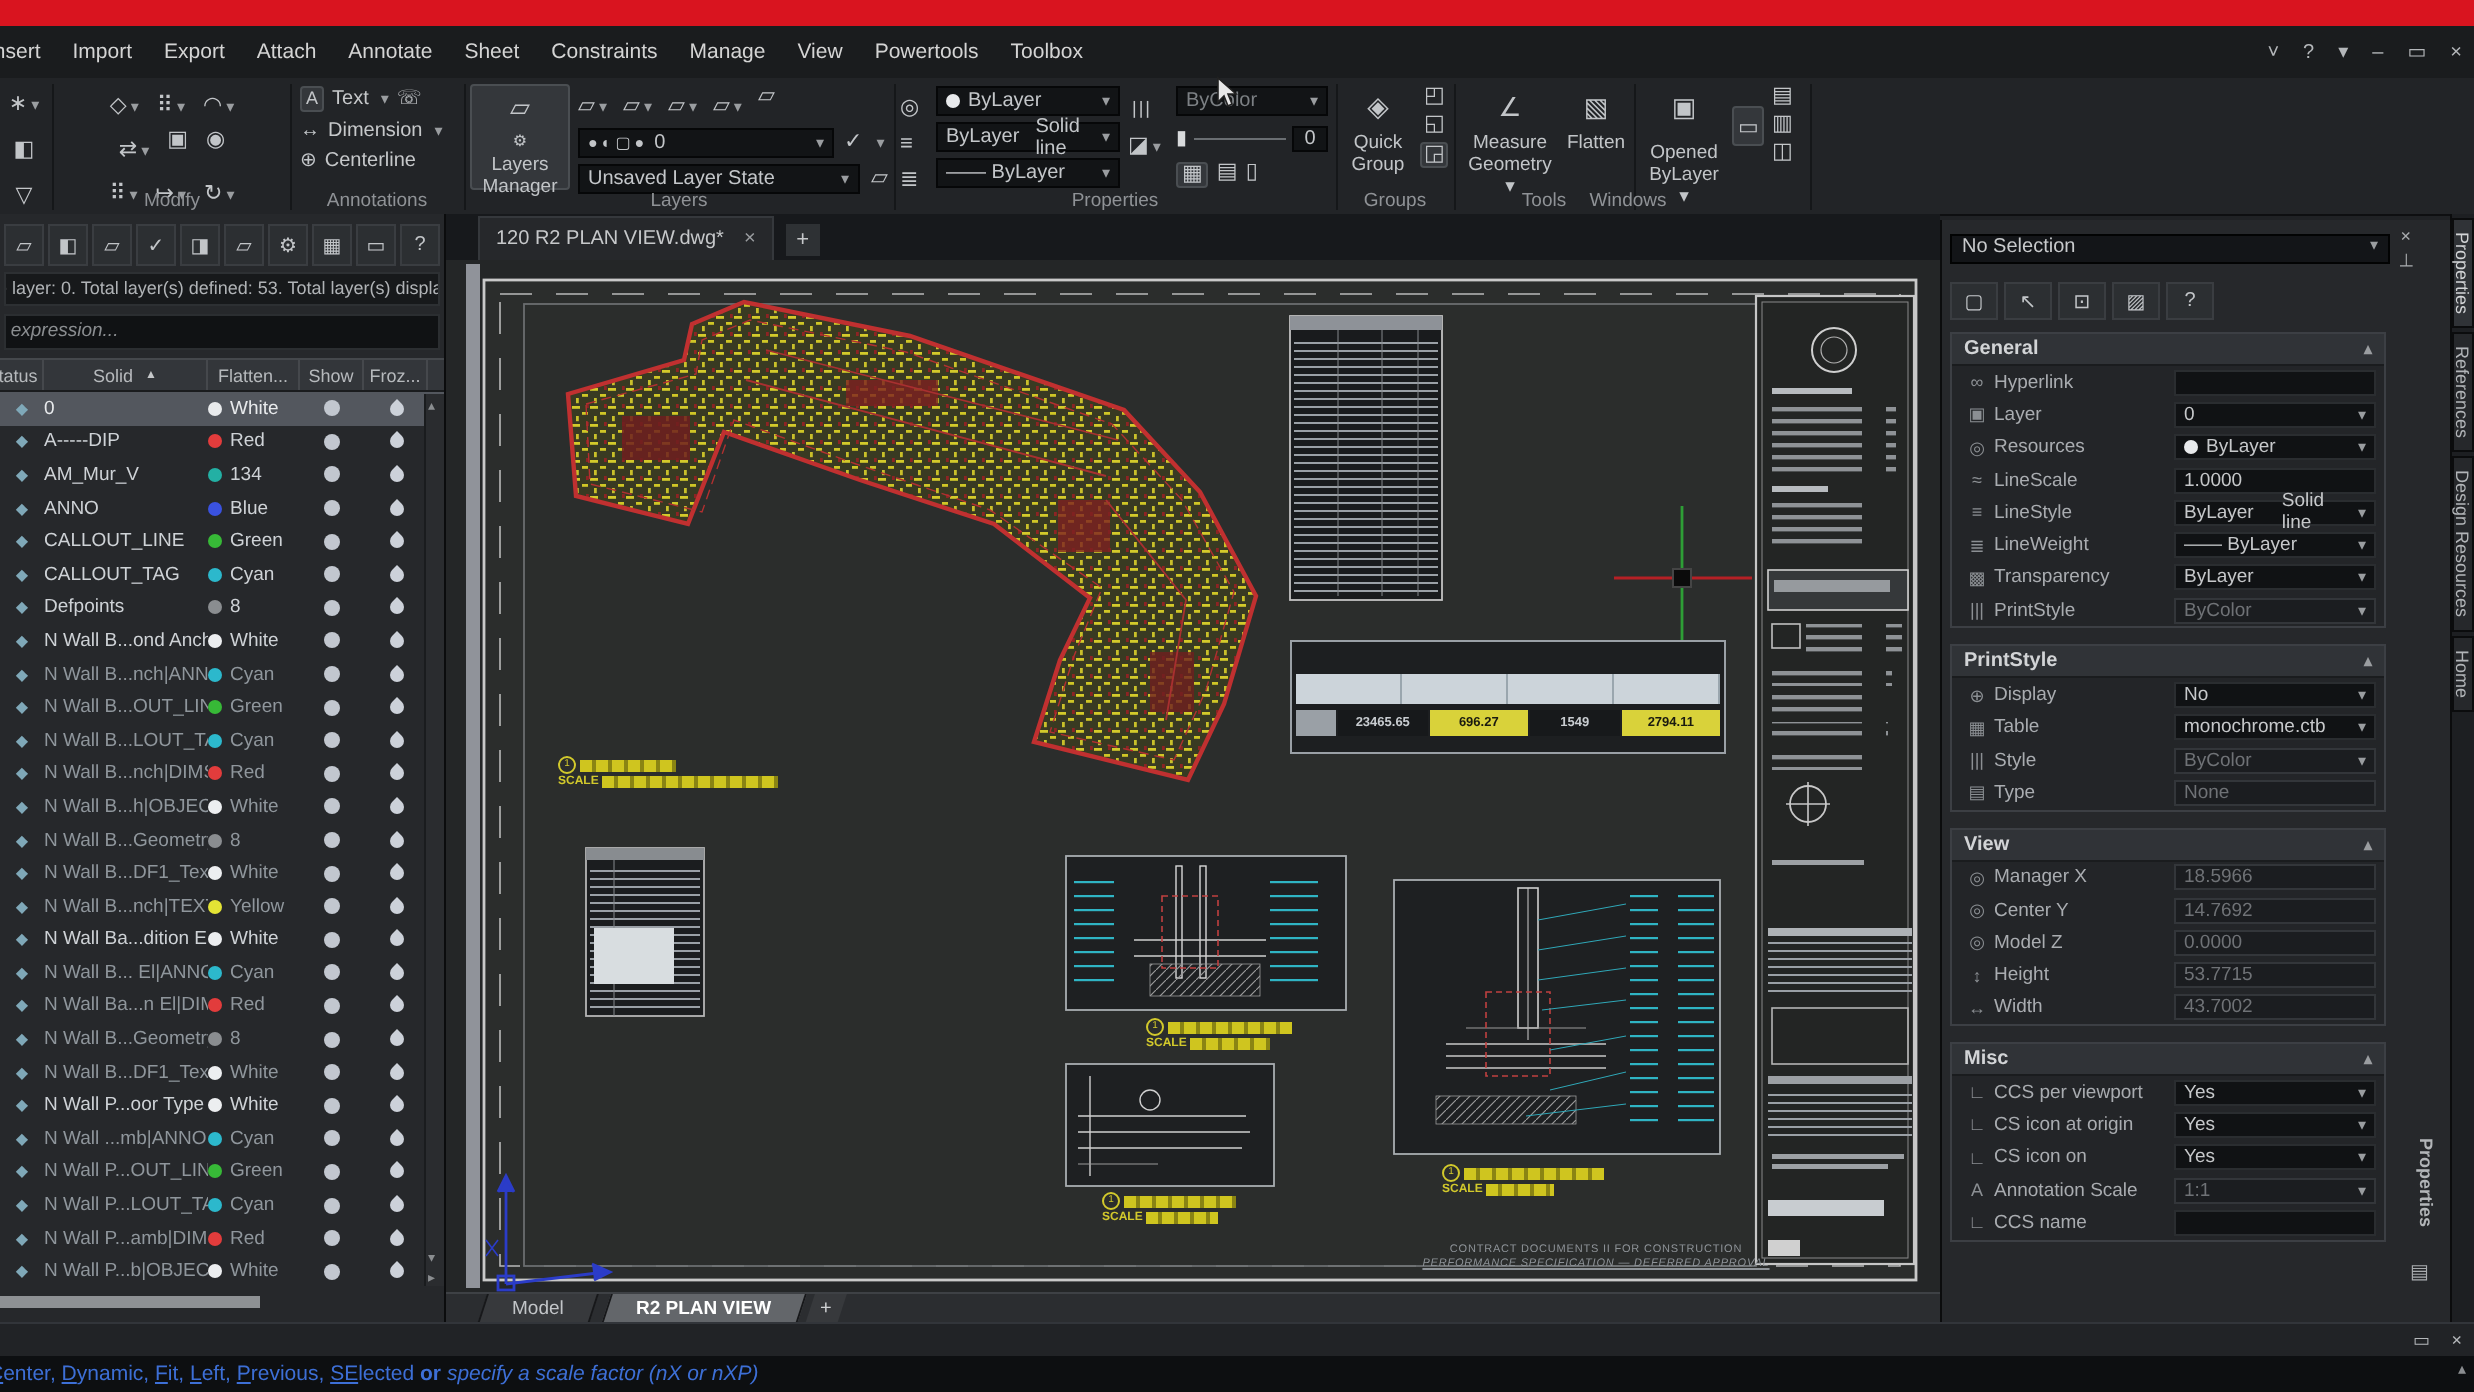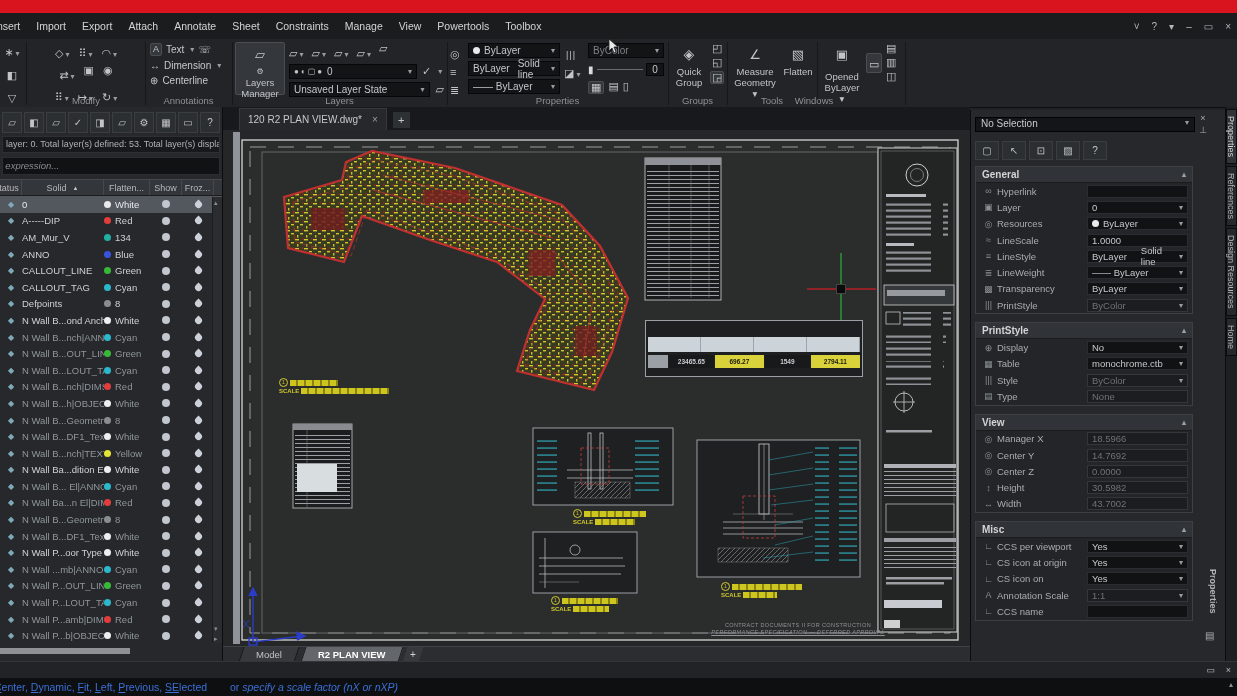--- a/index.html
+++ b/index.html
@@ -103,21 +103,21 @@
   .vtab{writing-mode:vertical-rl;font-size:9px;color:#b2b5b8;background:#26282b;border:1px solid #0b0c0d;
         padding:6px 0;margin:2px 0;text-align:center;width:11px;box-sizing:border-box;}
   .vtab.active{background:#303337;color:#d2d4d6;}
   .botvtab{left:1204px;top:556px;width:14px;height:70px;writing-mode:vertical-rl;font-size:9px;
            font-weight:bold;color:#b2b5b8;text-align:center;}
   
   .cmdrow1{left:0;top:661px;width:1237px;height:17px;background:#212326;border-top:1px solid #32353a;box-sizing:border-box;}
   .cmdrow2{left:0;top:678px;width:1237px;height:18px;background:#0d0f11;display:flex;align-items:center;}
   .cmdtext{font-size:10.5px;color:#3d6fd6;white-space:nowrap;margin-left:-6px;}
   .cmdtext i{font-style:italic;}
-  .cmdtext b{font-weight:normal;margin-left:20px;}
+  .cmdtext b{font-weight:bold;}
   
   .areabar{left:422px;top:190px;width:218px;height:57px;border:1px solid #9aa0a6;box-sizing:border-box;background:#1d1f21;}
   .areahead{position:absolute;left:2px;top:16px;right:2px;height:15px;background:#ccd4da;
             display:flex;}
   .areahead div{flex:1;border-right:1px solid #9aa6ae;}
   .areacells{position:absolute;left:2px;top:34px;right:2px;height:13px;display:flex;gap:1px;}
   .acell{display:flex;align-items:center;justify-content:center;font-size:6.5px;font-weight:bold;}
   .acell.grip{width:20px;background:#9aa0a6;flex:0 0 auto;}
   .acell.dark{flex:1;background:#17191b;color:#c8ccd0;}
   .acell.yel{flex:1.1;background:#d9d23a;color:#1a1a10;}
@@ -1096,30 +1096,30 @@
           </div>
           <div class="prow">
             <span class="pg">◎</span>
             <span class="plab">Center Y</span>
             <div class="pf dis">
               <span>14.7692</span>
             </div>
           </div>
           <div class="prow">
             <span class="pg">◎</span>
-            <span class="plab">Center Z</span>
+            <span class="plab">Model Z</span>
             <div class="pf dis">
               <span>0.0000</span>
             </div>
           </div>
           <div class="prow">
             <span class="pg">↕</span>
             <span class="plab">Height</span>
             <div class="pf dis">
-              <span>30.5982</span>
+              <span>53.7715</span>
             </div>
           </div>
           <div class="prow">
             <span class="pg">↔</span>
             <span class="plab">Width</span>
             <div class="pf dis">
               <span>43.7002</span>
             </div>
           </div>
         </div>

